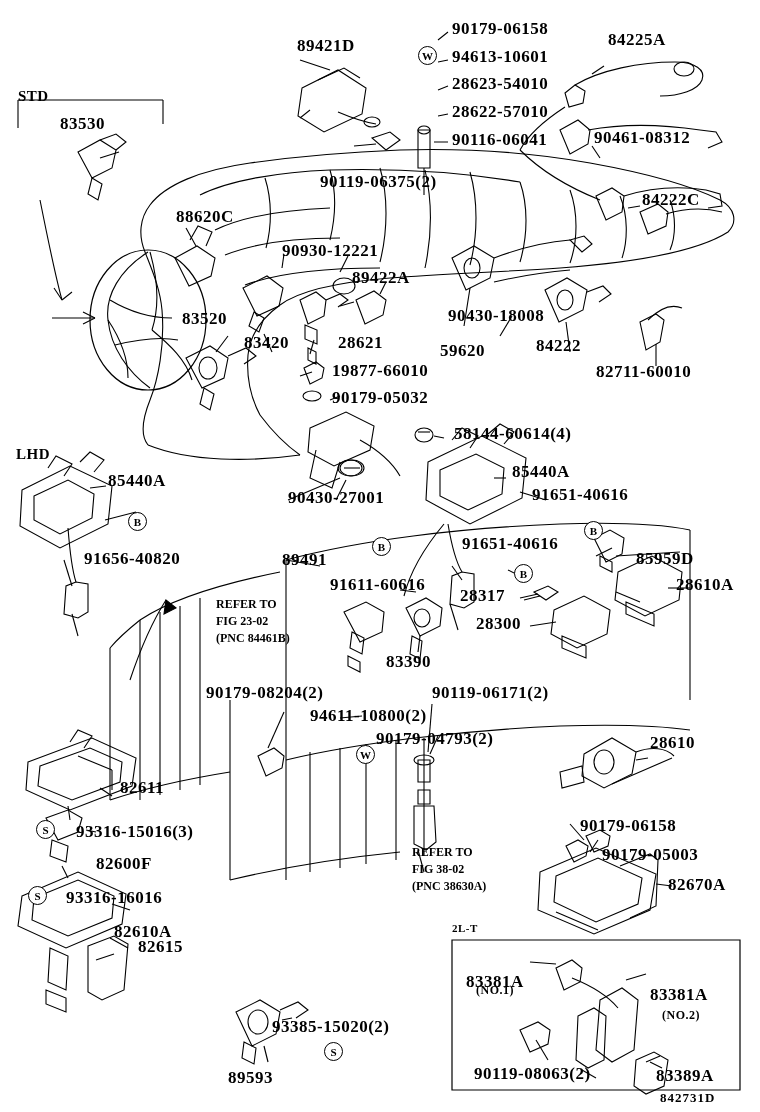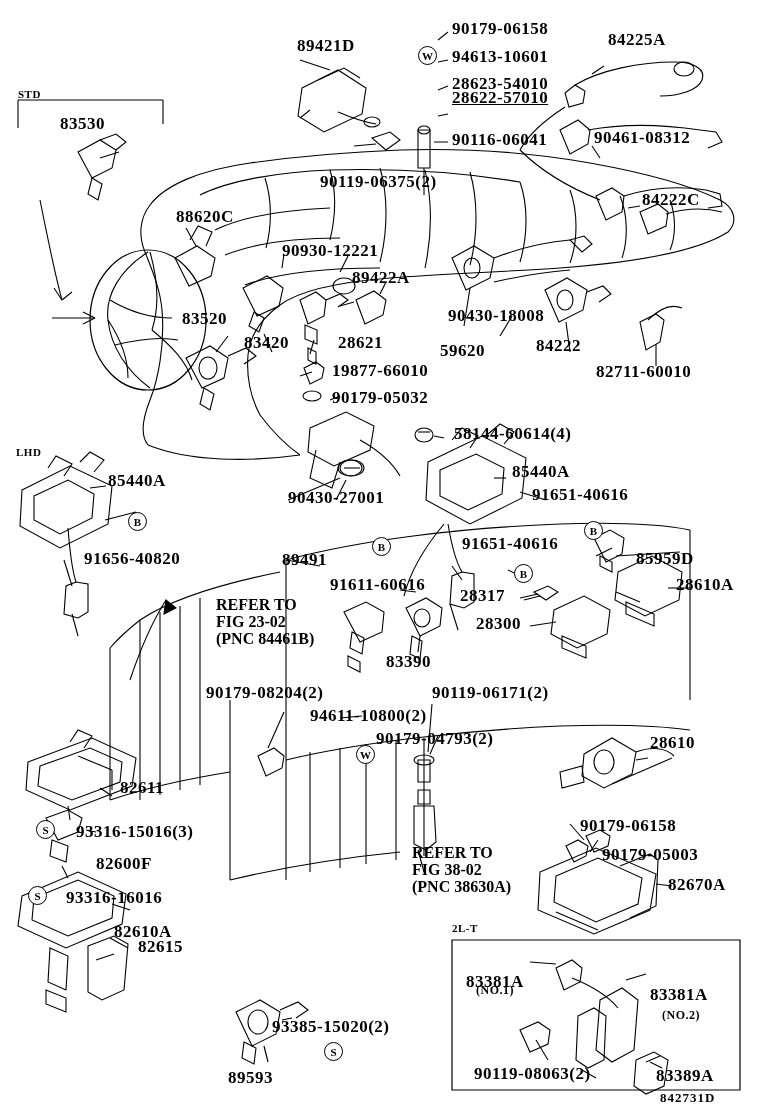--- a/index.html
+++ b/index.html
@@ -2,23 +2,23 @@
 <html><head>
 <meta charset="utf-8">
 <style>
   html,body{margin:0;padding:0;background:#ffffff;}
   body{width:760px;height:1112px;position:relative;overflow:hidden;
        font-family:"Liberation Serif", serif;color:#000;}
   #sheet{position:absolute;left:0;top:0;width:760px;height:1112px;}
   .lbl{position:absolute;white-space:nowrap;font-family:"Liberation Serif", serif;
        font-weight:bold;letter-spacing:.5px;}
   .p{font-size:17px;}            
-  .s{font-size:11px;font-weight:bold;}   
+  .s{font-size:15px;font-weight:bold;}   
   .n{font-size:12px;font-weight:bold;}   
-  .ref{position:absolute;font-size:16px;font-weight:bold;line-height:17px;
+  .ref{position:absolute;font-size:12px;font-weight:bold;line-height:17px;
        font-family:"Liberation Serif", serif;white-space:nowrap;}
   .code{position:absolute;font-size:13px;font-weight:bold;letter-spacing:1px;}
   svg{position:absolute;left:0;top:0;}
   .cir{position:absolute;border:1.6px solid #000;border-radius:50%;
        display:flex;align-items:center;justify-content:center;
        font-size:11px;font-weight:bold;background:#fff;font-family:"Liberation Serif", serif;}
 </style>
 </head>
 <body>
 
@@ -321,21 +321,21 @@
 
   <div class="lbl s" style="left:18px;top:88px;">STD</div>
   <div class="lbl s" style="left:16px;top:446px;">LHD</div>
   <div class="lbl s" style="left:452px;top:922px;font-size:11px;">2L-T</div>
 
   <div class="lbl p" style="left:297px;top:36px;">89421D</div>
   <div class="lbl p" style="left:452px;top:19px;">90179-06158</div>
   <div class="lbl p" style="left:608px;top:30px;">84225A</div>
   <div class="lbl p" style="left:452px;top:47px;">94613-10601</div>
   <div class="lbl p" style="left:452px;top:74px;">28623-54010</div>
-  <div class="lbl p" style="left:452px;top:88px;text-decoration:underline;">28622-57010</div>
+  <div class="lbl p" style="left:452px;top:102px;">28622-57010</div>
   <div class="lbl p" style="left:452px;top:130px;">90116-06041</div>
   <div class="lbl p" style="left:594px;top:128px;">90461-08312</div>
   <div class="lbl p" style="left:60px;top:114px;">83530</div>
   <div class="lbl p" style="left:320px;top:172px;">90119-06375(2)</div>
   <div class="lbl p" style="left:642px;top:190px;">84222C</div>
   <div class="lbl p" style="left:176px;top:207px;">88620C</div>
   <div class="lbl p" style="left:282px;top:241px;">90930-12221</div>
   <div class="lbl p" style="left:352px;top:268px;">89422A</div>
   <div class="lbl p" style="left:182px;top:309px;">83520</div>
   <div class="lbl p" style="left:244px;top:333px;">83420</div>

